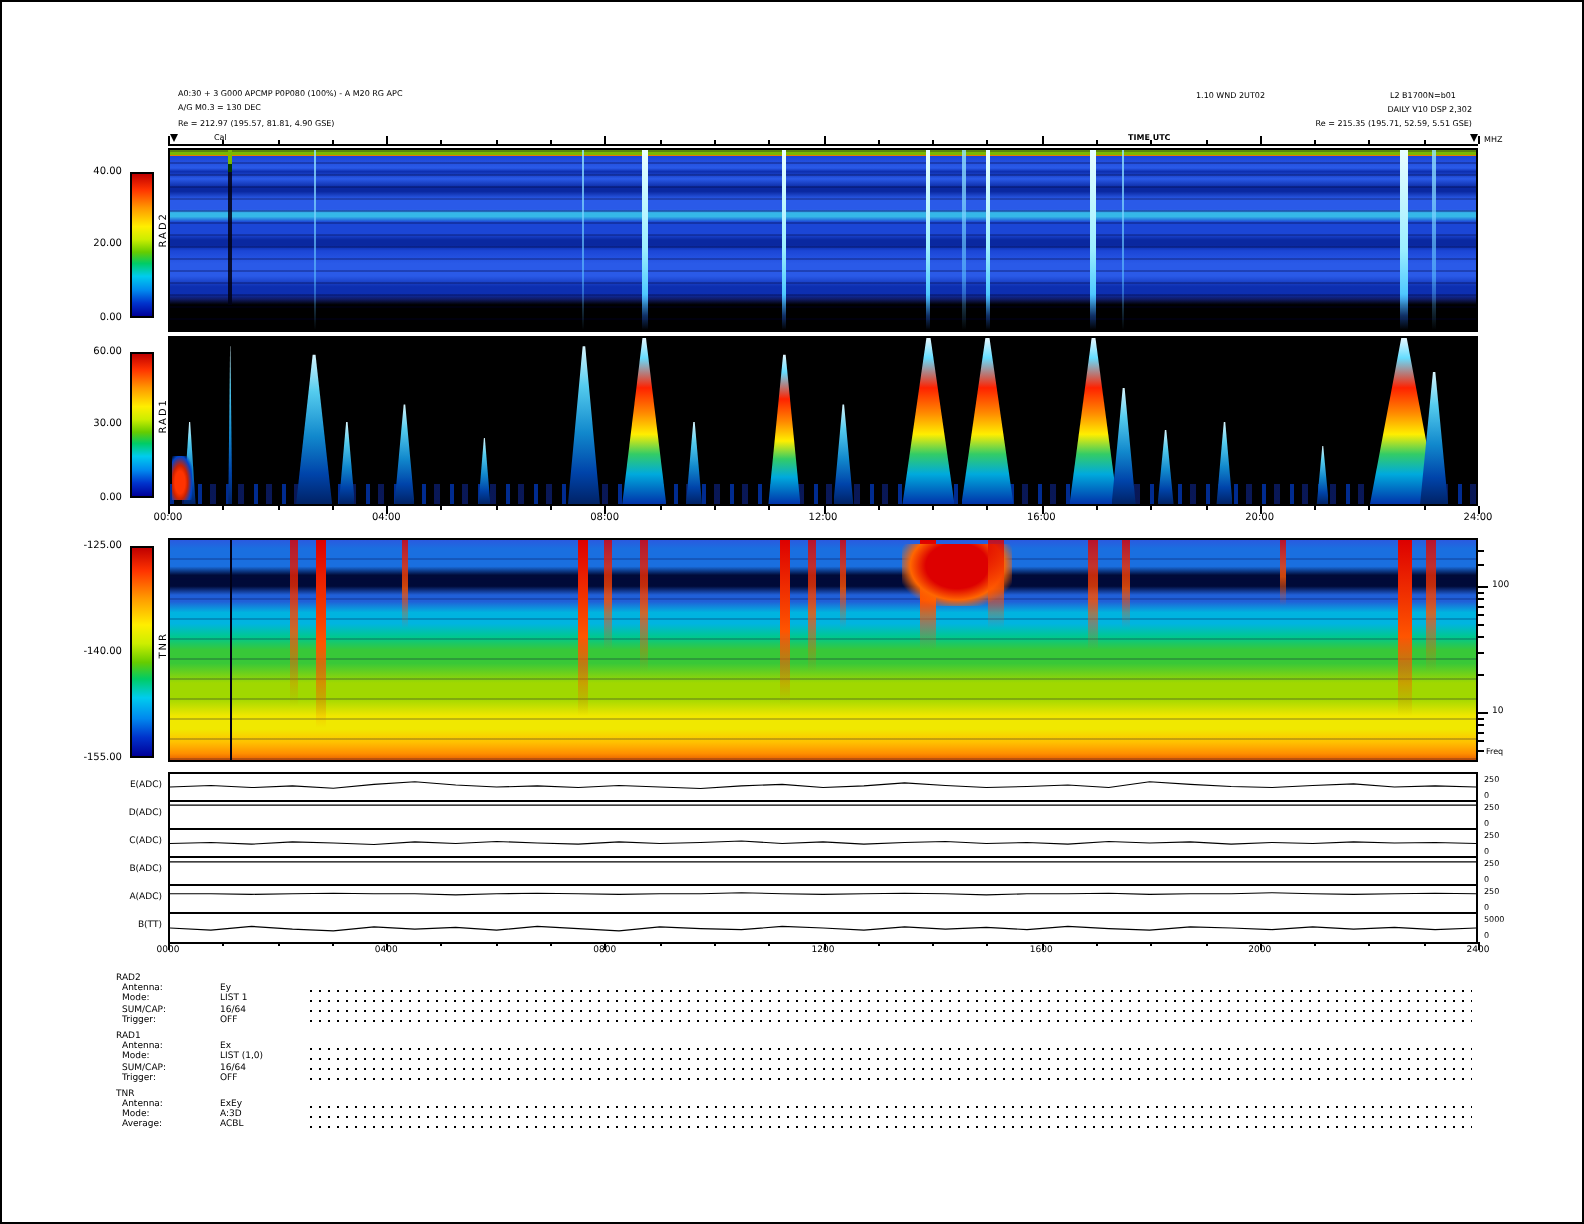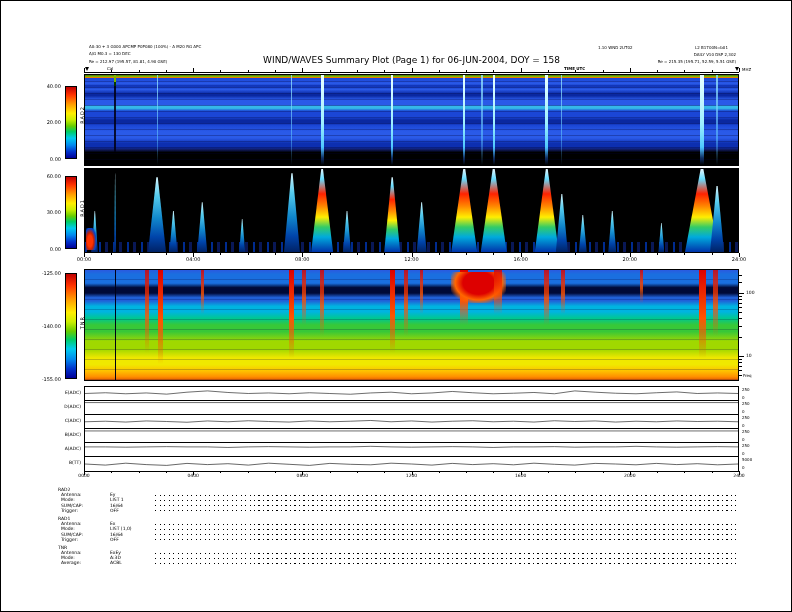--- a/index.html
+++ b/index.html
@@ -61,21 +61,20 @@
 </style>
 </head>
 <body>
 
 <div id="frame">
 
   <div class="abs t4" style="left:88px;top:43px;">A0:30 + 3 G000 APCMP P0P080 (100%) - A M20 RG APC</div>
   <div class="abs t4" style="left:88px;top:50px;">A/G M0.3 = 130 DEC</div>
   <div class="abs t4" style="left:88px;top:58px;">Re = 212.97 (195.57, 81.81, 4.90 GSE)</div>
 
-  <div class="abs t9 center" style="left:83px;top:54px;width:655px;">WIND/WAVES Summary Plot (Page 1) for 06-JUN-2004, DOY = 158</div>
 
   <div class="abs t4" style="left:597px;top:44px;">1.10 WND 2UT02</div>
   <div class="abs t4" style="left:694px;top:44px;">L2 B1700N=b01</div>
   <div class="abs t4 right" style="left:550px;top:51px;width:185px;">DAILY V10 DSP 2,302</div>
   <div class="abs t4 right" style="left:550px;top:58px;width:185px;">Re = 215.35 (195.71, 52.59, 5.51 GSE)</div>
   <div class="abs t4" style="left:563px;top:65px;font-weight:bold;">TIME UTC</div>
   <div class="abs t4" style="left:741px;top:66px;">MHZ</div>
   <div class="abs t4" style="left:106px;top:65px;">Cal</div>
 
   <div class="abs" id="top-axis-line" style="left:83px;top:71px;width:655px;height:1px;background:#000;"></div>

